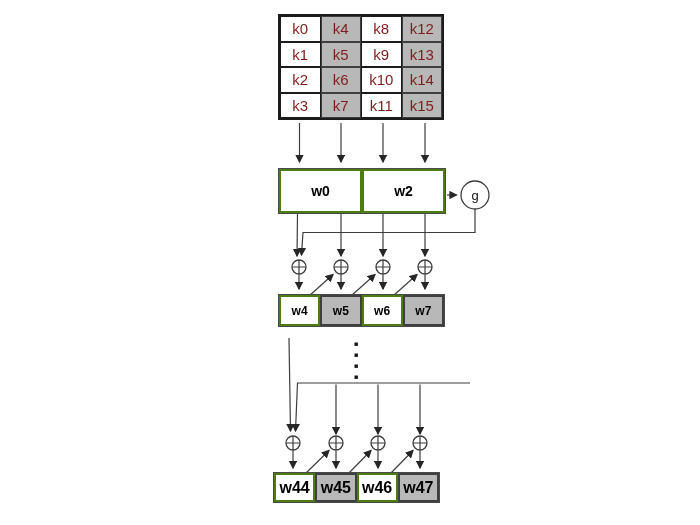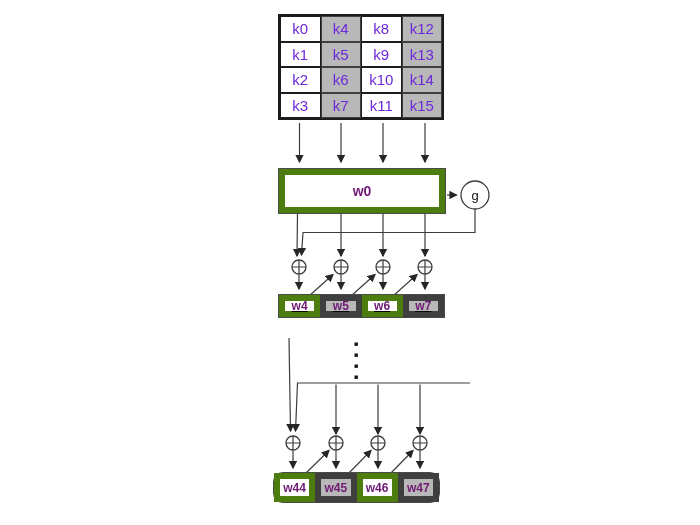--- a/index.html
+++ b/index.html
@@ -8,30 +8,30 @@
   svg.layer{position:absolute;left:0;top:0;width:700px;height:525px;}
   .ln{stroke:var(--line,#3d3d3d);stroke-width:1.2;fill:none;}
   .node{fill:#fff;stroke:var(--line,#3d3d3d);stroke-width:1.3;}
   .glabel{font-family:"Liberation Sans",sans-serif;font-size:13px;fill:#111;}
   .dot{fill:#141414;}
 
   .kmatrix{position:absolute;left:278px;top:14px;width:166px;height:106px;
     display:grid;grid-template-columns:repeat(4,1fr);grid-template-rows:repeat(4,1fr);
     border:2px solid #1c1c1c;box-sizing:border-box;background:#fff;}
   .kmatrix .cell{border:1px solid #1c1c1c;display:flex;align-items:center;justify-content:center;
-    font-size:15px;color:#6d28d9;background:var(--cellwhite,#fff);box-sizing:border-box;}
+    font-size:15px;color:#7f1d1d;background:var(--cellwhite,#fff);box-sizing:border-box;}
 
   .wrow{position:absolute;display:flex;border:1px solid #4a4a4a;box-sizing:border-box;background:#fff;}
-  .wrow .cell{flex:1;border:6px solid #4d7c0f;display:flex;align-items:center;justify-content:center;
-    font-weight:bold;color:#701a75;background:var(--cellwhite,#fff);box-sizing:border-box;}
+  .wrow .cell{flex:1;border:2px solid #4d7c0f;display:flex;align-items:center;justify-content:center;
+    font-weight:bold;color:#000000;background:var(--cellwhite,#fff);box-sizing:border-box;}
   .cell.gray{background:var(--cellgray,#b8b8b8);border-color:#3f3f3f;}
 
   #wrow0{left:278px;top:168px;width:168px;height:46px;font-size:14px;}
-  #wrow1{left:278px;top:294px;width:167px;height:24px;font-size:12px;text-decoration:underline;}
-  #wrow2{left:273px;top:472px;width:167px;height:31px;font-size:12px;border-radius:10px;}
+  #wrow1{left:278px;top:294px;width:167px;height:33px;font-size:12px;}
+  #wrow2{left:273px;top:472px;width:167px;height:31px;font-size:16px;}
 </style>
 </head>
 <body>
 
 <div class="canvas">
 
   <svg class="layer" viewBox="0 0 700 525">
     <defs>
       <marker id="arr" viewBox="0 0 10 10" refX="8.5" refY="5" markerWidth="7" markerHeight="7" orient="auto">
         <path d="M0,0 L10,5 L0,10 z" fill="#262626"></path>
@@ -151,20 +151,21 @@
       <div class="cell gray">k6</div>
       <div class="cell">k10</div>
       <div class="cell gray">k14</div>
       <div class="cell">k3</div>
       <div class="cell gray">k7</div>
       <div class="cell">k11</div>
       <div class="cell gray">k15</div>
     </div>
   <div class="wrow" id="wrow0">
       <div class="cell">w0</div>
+      <div class="cell">w2</div>
     </div>
   <div class="wrow" id="wrow1">
       <div class="cell">w4</div>
       <div class="cell gray">w5</div>
       <div class="cell">w6</div>
       <div class="cell gray">w7</div>
     </div>
   <div class="wrow" id="wrow2">
       <div class="cell">w44</div>
       <div class="cell gray">w45</div>

